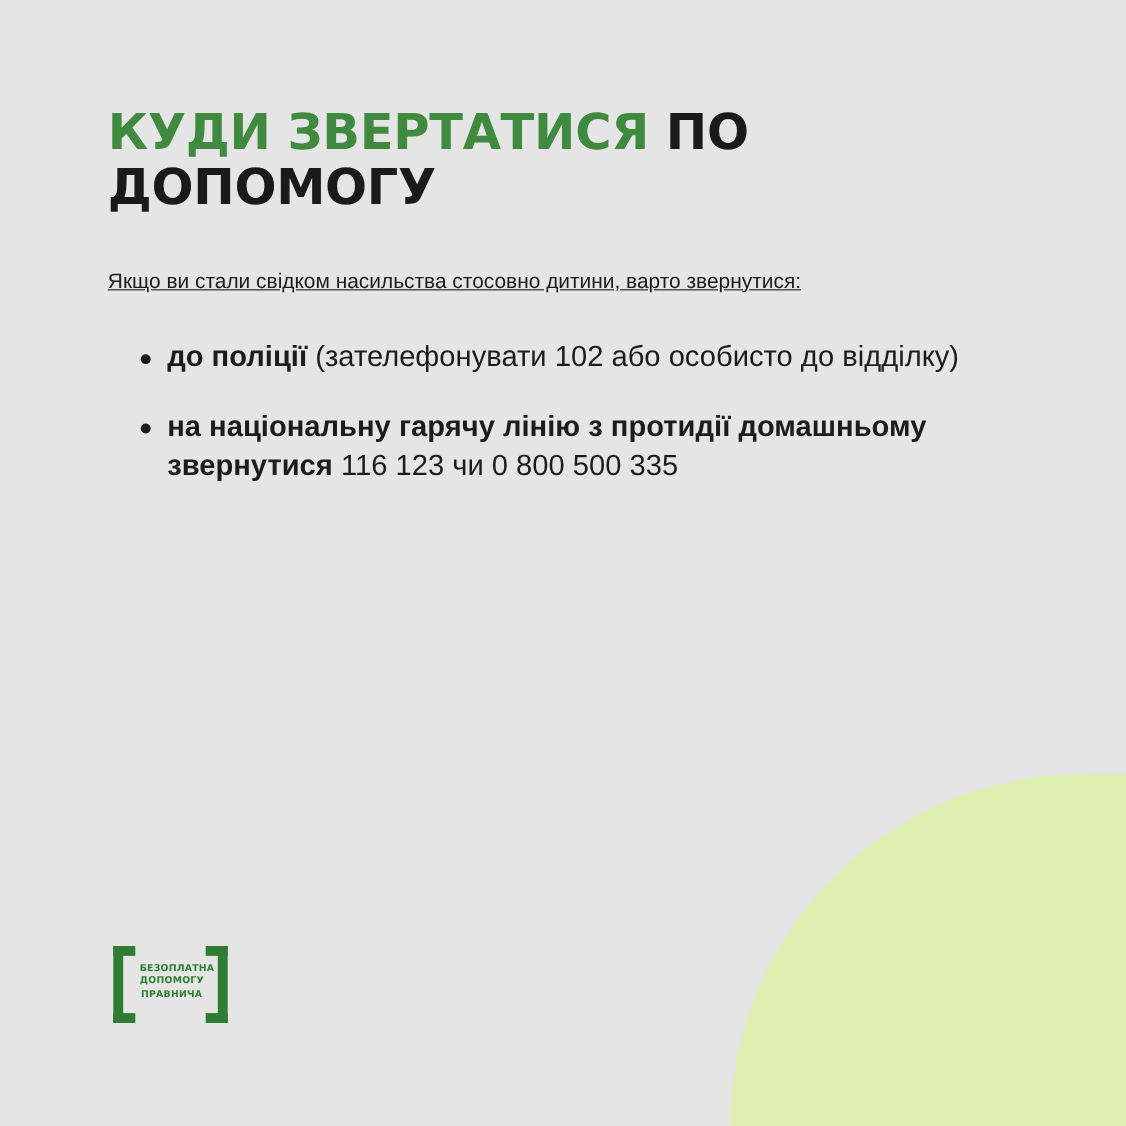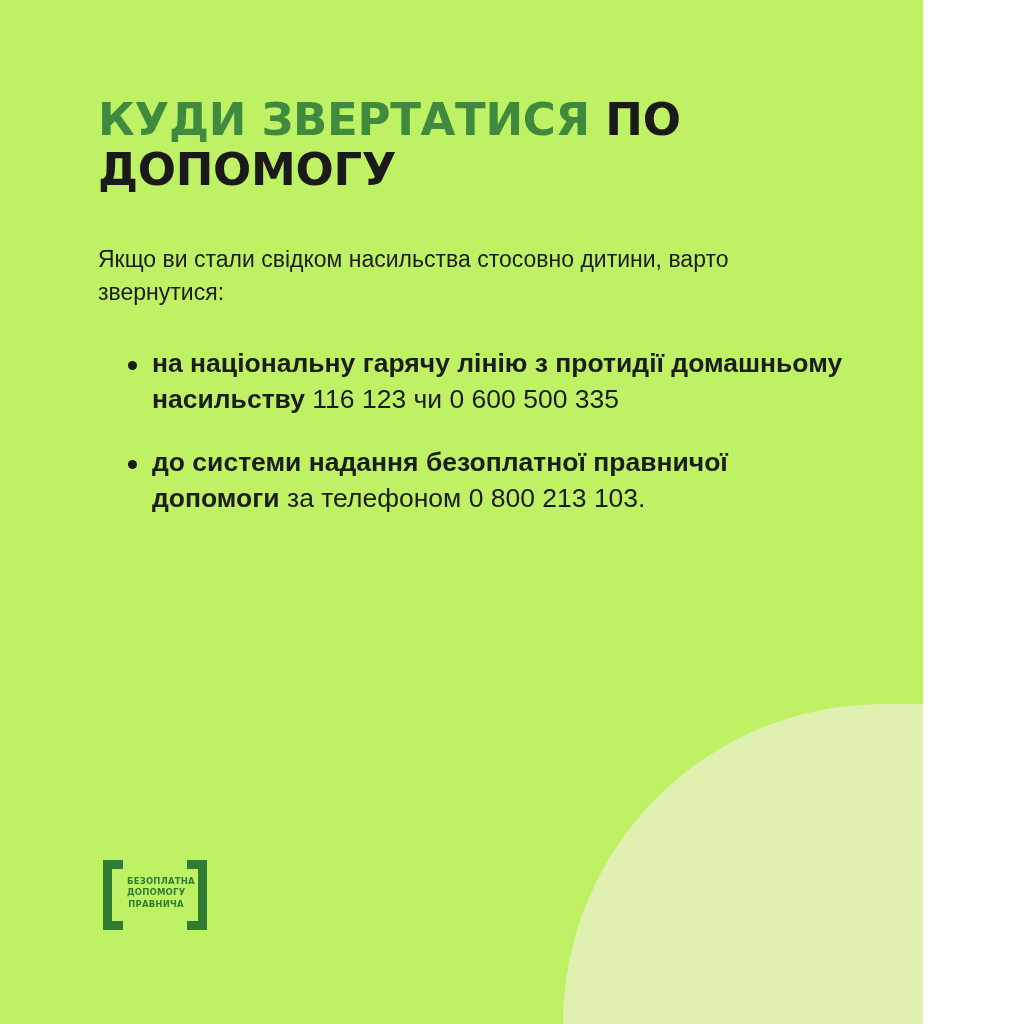--- a/index.html
+++ b/index.html
@@ -8,23 +8,23 @@
   }
   body {
     width: 1024px;
     height: 1024px;
     background: #ffffff;
     font-family: "DejaVu Sans", sans-serif;
     overflow: hidden;
   }
   .poster {
     position: relative;
-    width: 923px;
+    width: 1024px;
     height: 1024px;
-    background: #bef264;
+    background: #e5e5e5;
     overflow: hidden;
   }
   
   .blob {
     position: absolute;
     right: -60px;
     bottom: -80px;
     width: 420px;
     height: 400px;
     background: #dff0b0;
@@ -43,25 +43,26 @@
     font-weight: bold;
     letter-spacing: -0.3px;
     color: #1a1a1a;
     font-family: "DejaVu Sans", sans-serif;
   }
   h1.title .accent {
     color: #3f8a3f;
   }
   .lead {
     margin: 47px 0 0 0;
-    font-size: 23px;
+    font-size: 19px;
     line-height: 1.43;
     color: #1c1c1c;
     max-width: 860px;
     font-family: "Liberation Sans", sans-serif;
+    text-decoration: underline;
   }
   ul.items {
     margin: 36px 0 0 0;
     padding: 0;
     list-style: none;
   }
   ul.items > li {
     position: relative;
     padding-left: 54px;
     margin-bottom: 27px;
@@ -138,24 +139,24 @@
   <div class="content">
 
     <h1 class="title">
       <span class="accent">КУДИ ЗВЕРТАТИСЯ</span><span> ПО ДОПОМОГУ</span>
     </h1>
 
     <p class="lead">Якщо ви стали свідком насильства стосовно дитини, варто звернутися:</p>
 
     <ul class="items">
       <li>
-        <b>на національну гарячу лінію з протидії домашньому насильству</b><span> 116 123 чи 0 600 500 335</span>
+        <b>до поліції</b><span> (зателефонувати 102 або особисто до відділку)</span>
       </li>
       <li>
-        <b>до системи надання безоплатної правничої допомоги</b><span> за телефоном 0 800 213 103.</span>
+        <b>на національну гарячу лінію з протидії домашньому звернутися</b><span> 116 123 чи 0 800 500 335</span>
       </li>
     </ul>
 
   </div>
 
   <div class="logo-wrap">
     <div class="logo">
       <div class="bracket left"></div>
       <div class="bracket right"></div>
       <div class="logo-text">

